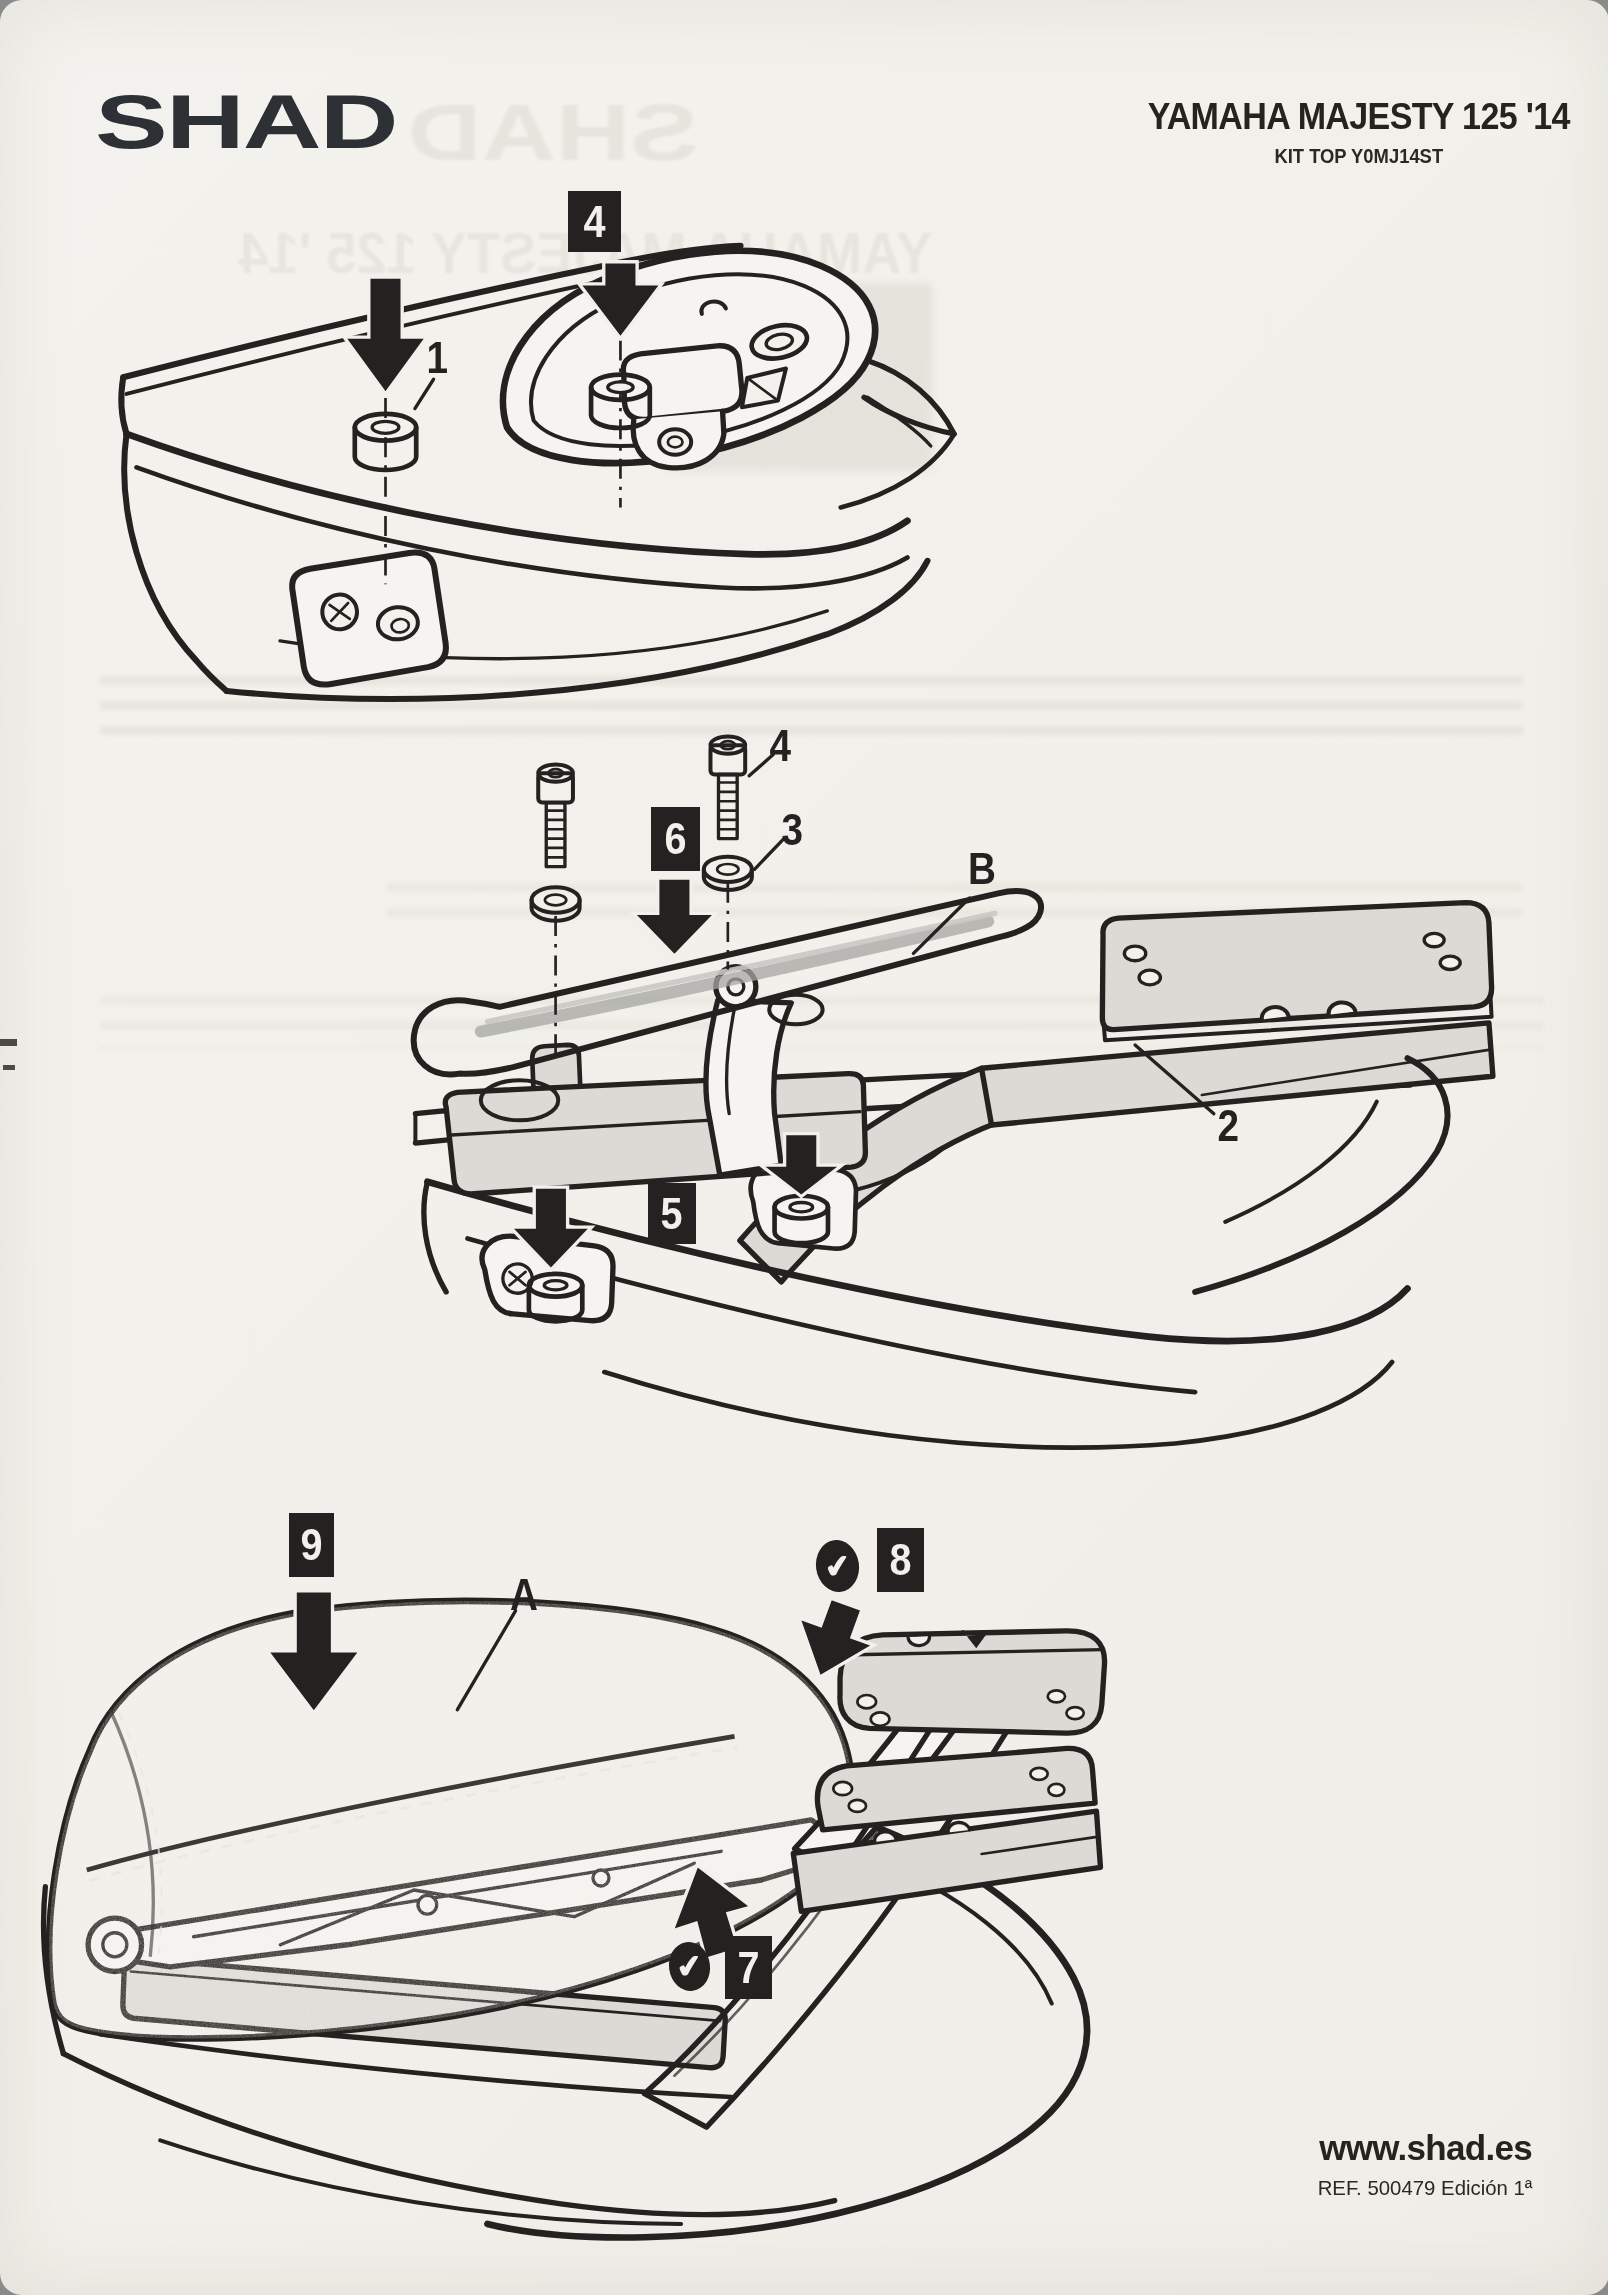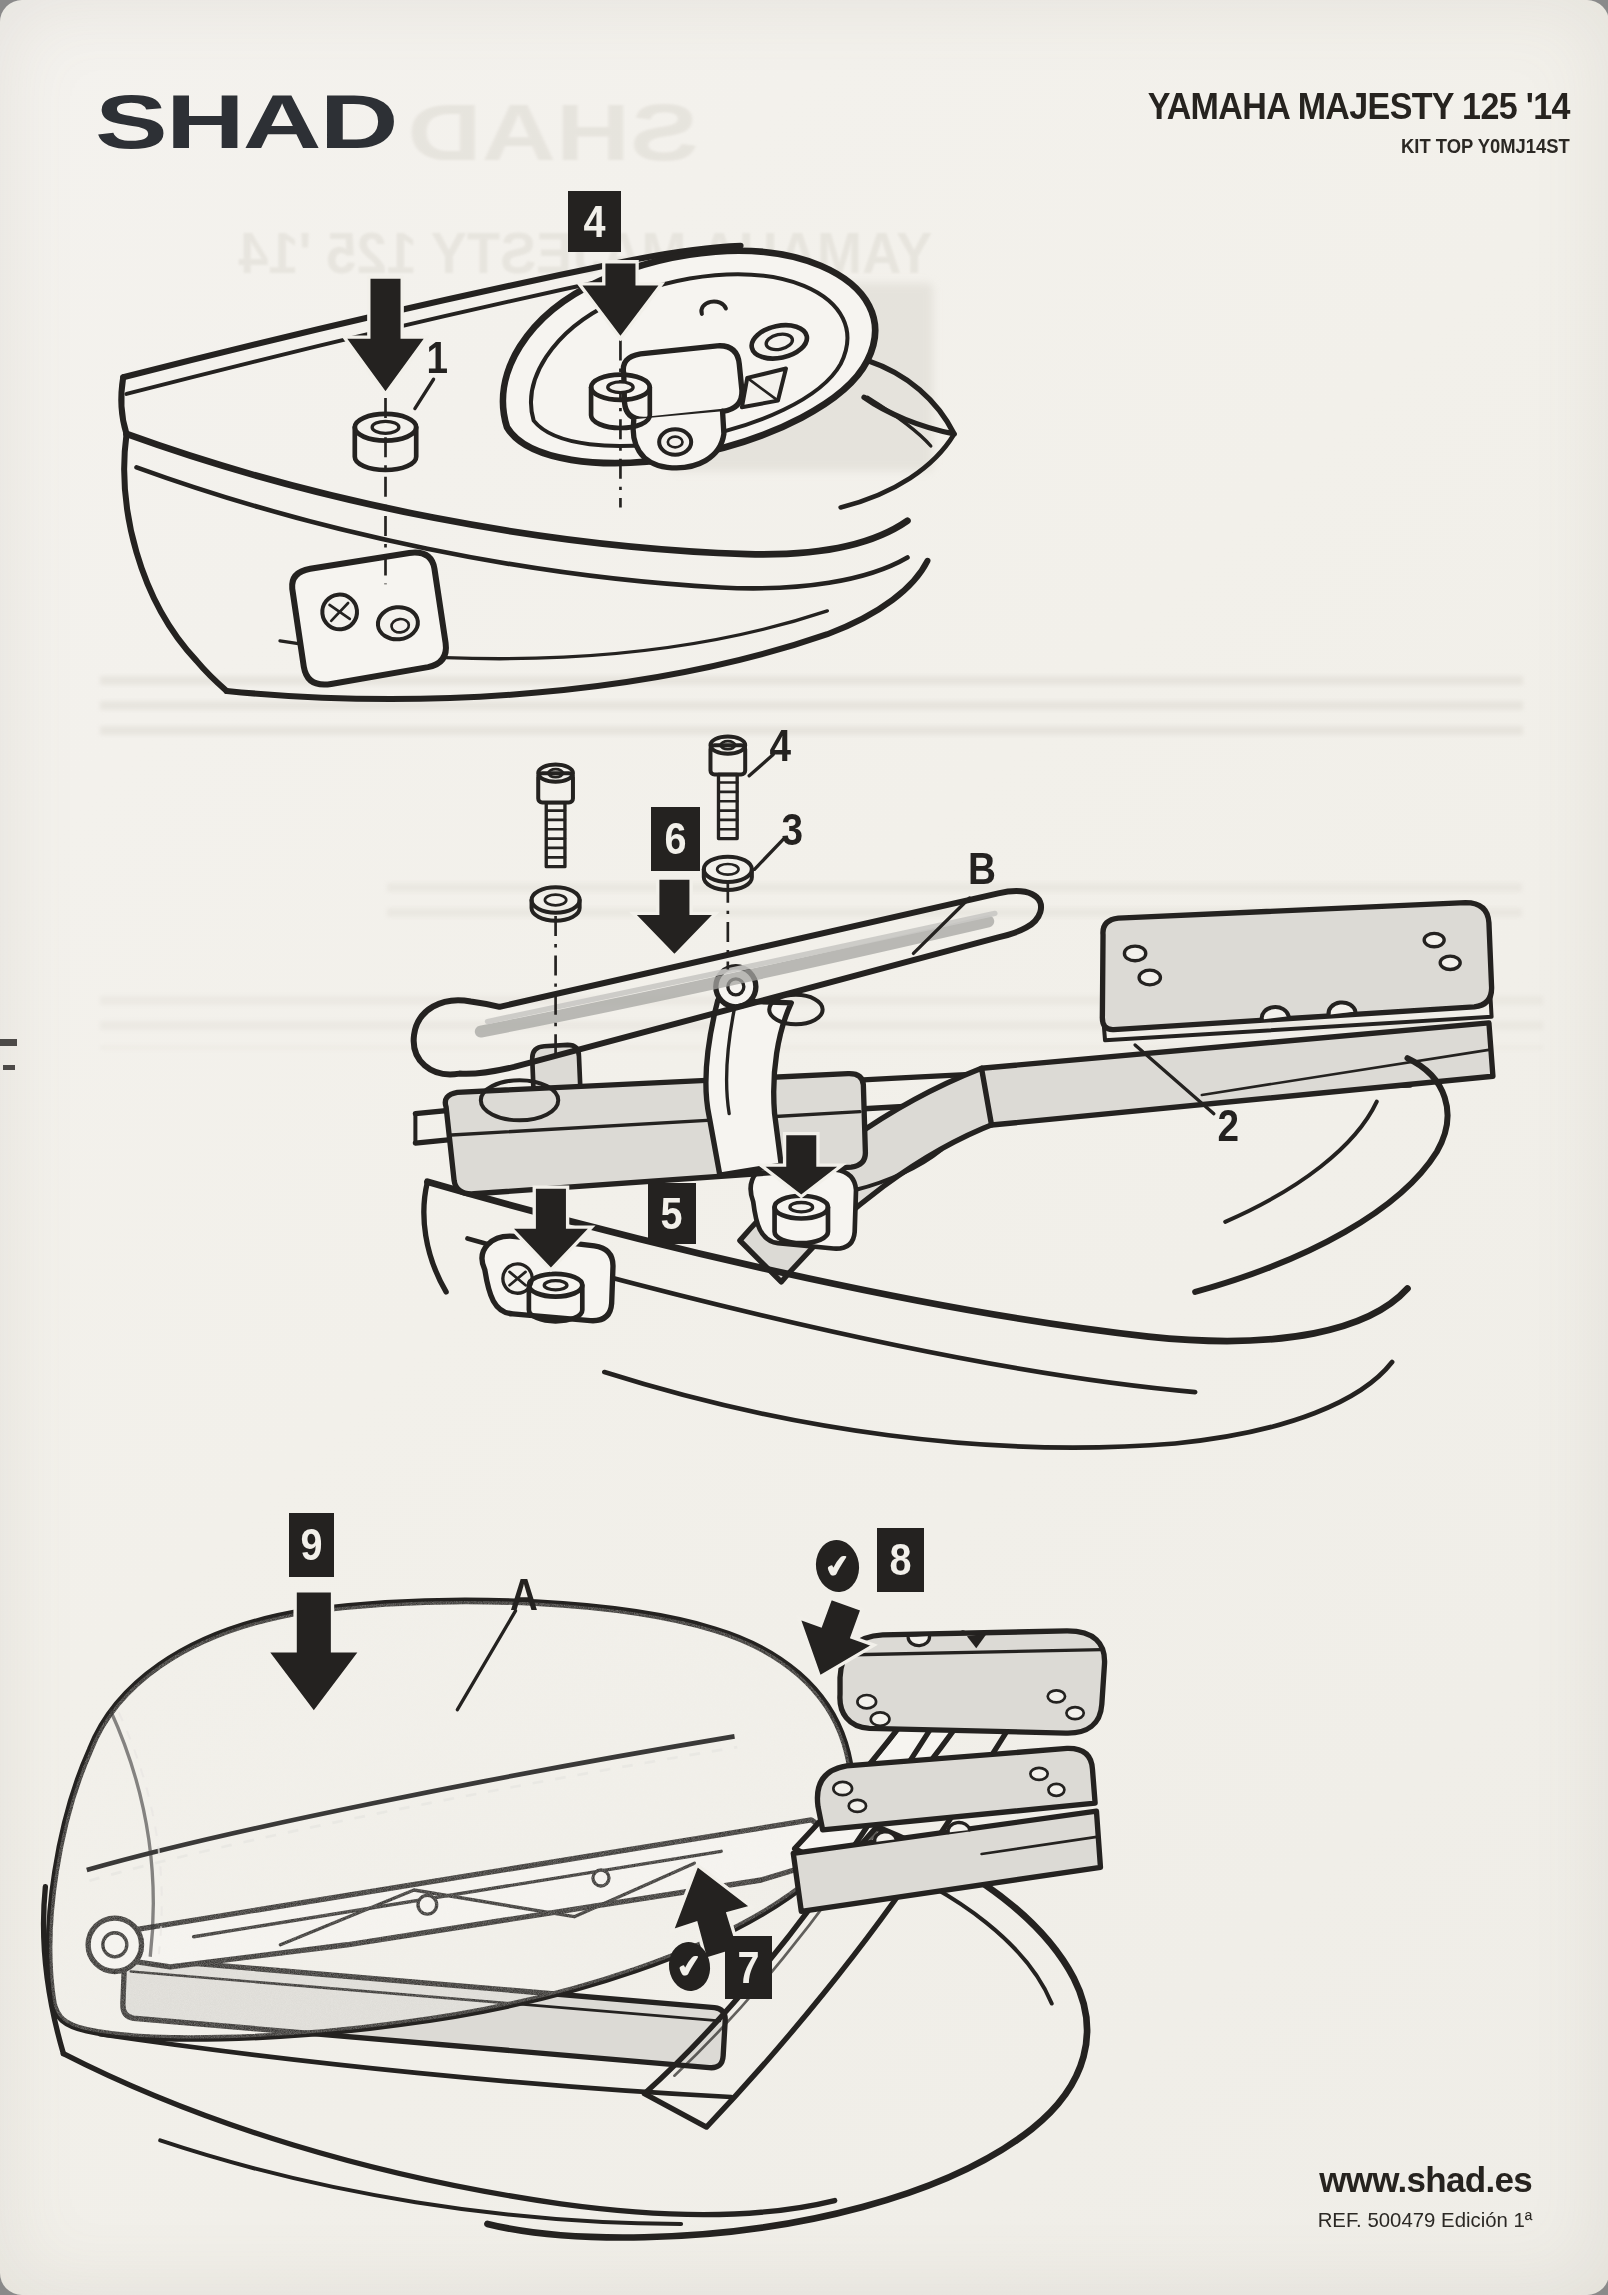--- a/index.html
+++ b/index.html
@@ -20,26 +20,26 @@
   .ln{stroke:var(--ink);fill:none;stroke-linecap:round;stroke-linejoin:round;}
   .fw{fill:#f6f4f0;}
   .fg{fill:var(--gray1);}
   .fp{fill:var(--paper);}
   .ink{fill:var(--ink);}
   .dashdot{stroke:var(--ink);stroke-width:4;fill:none;stroke-dasharray:30 12 5 12;}
   .arrow{fill:var(--ink);stroke:#f2f0ea;stroke-width:5;}
   
   .logo{position:absolute;left:95px;top:79px;font-size:79px;font-weight:bold;
         letter-spacing:-1.3px;color:#2d3035;transform:scaleX(1.38) scaleY(0.95);transform-origin:left top;}
-  .titleblock{position:absolute;right:39px;top:86px;text-align:right;}
+  .titleblock{position:absolute;right:39px;top:96px;text-align:center;}
   .model{font-size:37px;font-weight:bold;letter-spacing:-0.7px;transform:scaleX(.92);transform-origin:right;white-space:nowrap;color:#26231f;}
   .kit{font-size:20px;font-weight:bold;margin-top:6.7px;transform:scaleX(.92);transform-origin:right;color:#2b2824;}
   
   .footerblock{position:absolute;right:77px;top:2128px;text-align:right;}
-  .site{font-size:35px;font-weight:bold;letter-spacing:-0.7px;color:#26231f;margin-top:32px;}
+  .site{font-size:35px;font-weight:bold;letter-spacing:-0.7px;color:#26231f;}
   .ref{font-size:21px;margin-top:8px;color:#2b2824;transform:scaleX(.97);transform-origin:right;}
   
   .badge{position:absolute;background:var(--ink);color:#f2f0ea;display:flex;align-items:center;justify-content:center;
          font-weight:bold;font-size:45px;}
   .badge span{transform:scaleX(.88);}
   .check{position:absolute;background:var(--ink);color:#f2f0ea;border-radius:50%;display:flex;align-items:center;justify-content:center;
          font-size:31px;font-weight:bold;transform:rotate(-8deg);}
   .plabel{position:absolute;font-weight:bold;font-size:44px;color:var(--ink);transform:scaleX(.88);}
   
   .ghost{position:absolute;color:#97917f;font-weight:bold;opacity:.13;filter:blur(1.3px);white-space:nowrap;}

